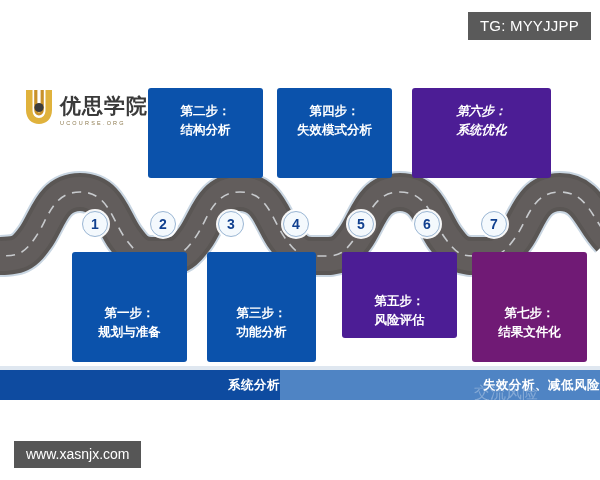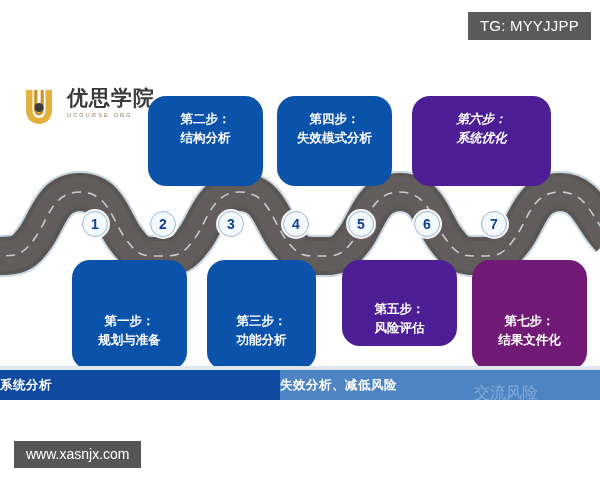--- a/index.html
+++ b/index.html
@@ -23,65 +23,65 @@
 
   
   .url-badge{
     position:absolute;left:14px;top:441px;
     background:#565656;color:#ffffff;
     font-size:14px;padding:6px 12px 7px;
     white-space:nowrap;line-height:1;text-align:right;
   }
 
   
-  .logo{position:absolute;left:22px;top:88px;display:flex;align-items:flex-start;gap:11px;}
+  .logo{position:absolute;left:22px;top:88px;display:flex;align-items:flex-end;gap:4px;}
   .logo-mark{width:34px;height:38px;flex:none;}
   .logo-txt{display:flex;flex-direction:column;line-height:1;}
   .logo-cn{
     font-size:21px;font-weight:700;color:#3a3a3a;letter-spacing:1px;
     font-family:"DejaVu Sans","Liberation Sans",sans-serif;
   }
   .logo-en{
     font-size:5.5px;color:#8d7a4e;letter-spacing:2.2px;margin-top:4px;
     font-family:"Liberation Sans",sans-serif;
   }
 
   
   .road-wrap{position:absolute;left:0;top:168px;width:600px;height:112px;}
   .road-wrap svg{display:block;width:600px;height:112px;}
 
   
   .card{
     position:absolute;background:#0b52ab;
-    border-radius:18px;
+    border-radius:3px;
     display:flex;flex-direction:column;align-items:center;justify-content:center;
     color:#ffffff;text-align:center;
     font-family:"DejaVu Sans","Liberation Sans",sans-serif;
     font-weight:700;font-size:12.5px;line-height:1.55;
-    box-sizing:border-box;padding:0 4px;margin-top:8px;
+    box-sizing:border-box;padding:0 4px;
   }
   .card .l1,.card .l2{display:block;white-space:nowrap;}
   .card-top{ }
   .card-bottom{ }
 
   
   .marker{
     position:absolute;width:26px;height:26px;border-radius:50%;
     background:#f4f9fd;border:1.6px solid #9ab6d4;
     box-sizing:border-box;
     display:flex;align-items:center;justify-content:center;
     color:#11408f;font-size:14px;font-weight:700;
     font-family:"Liberation Sans",sans-serif;
     box-shadow:0 0 0 2px rgba(255,255,255,.95);
   }
 
   
   .banner{
     position:absolute;top:370px;height:30px;
-    display:flex;align-items:center;justify-content:flex-start;
+    display:flex;align-items:center;justify-content:flex-end;
     color:#ffffff;font-weight:700;font-size:12.5px;
     font-family:Liberation Serif, serif;
     box-sizing:border-box;letter-spacing:.5px;
   }
   .banner-left{left:0;width:280px;background:#0e4ba0;}
   .banner-right{left:280px;width:320px;background:#4f84c4;}
   .banner-topline{position:absolute;left:0;top:366px;width:600px;height:4px;background:#dfe7f0;}
 
   
   .wm{

